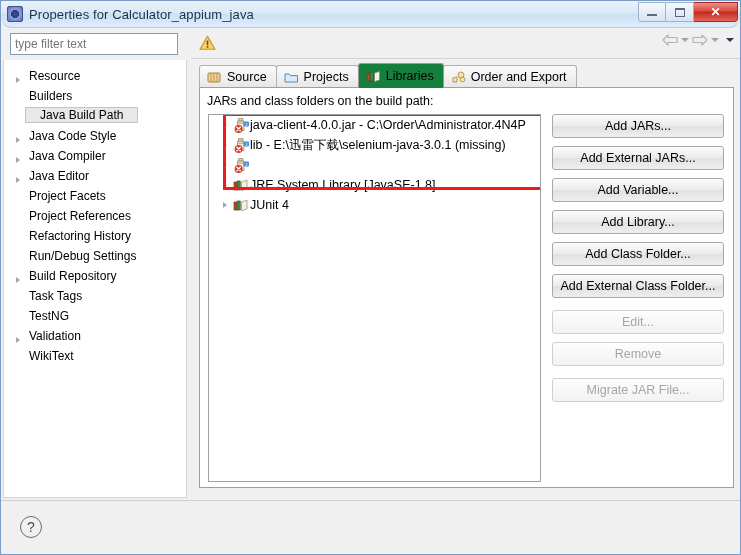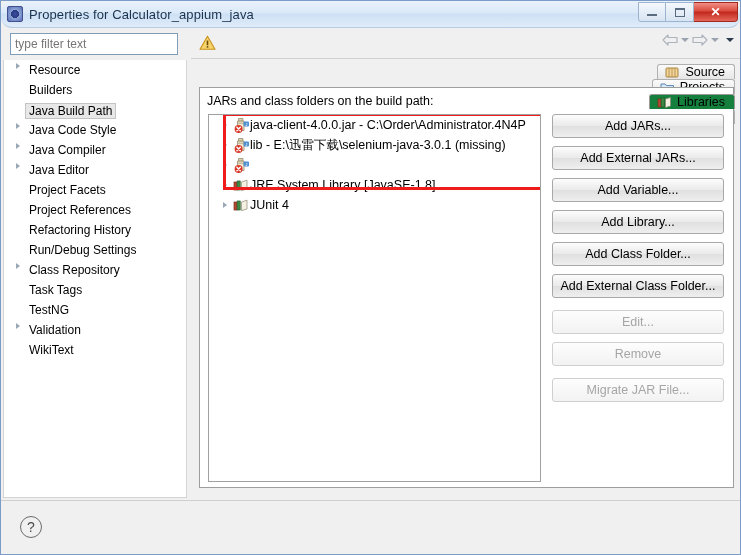--- a/index.html
+++ b/index.html
@@ -58,30 +58,30 @@
     border:1px solid #7f9db9; background:#fff; font-size:12px;
     padding:2px 4px; font-family:"Liberation Sans", sans-serif;
     outline:none;
   }
   #tree {
     position:absolute; left:2px; top:32px; width:184px; height:438px;
     background:#fff; border:1px solid #d4d4d4; border-top:none;
     overflow:hidden; padding-top:3px;
   }
   .tree-item {
-    height:20px; display:flex; align-items:flex-start;
+    height:20px; display:flex; align-items:flex-end;
     padding-left:6px; font-size:12px; color:#000; white-space:nowrap;
   }
   .tw { width:16px; flex:none; display:flex; align-items:center; justify-content:center; }
   .arrow {
     width:0;height:0;border-left:4px solid #9aa7b5;
     border-top:3.5px solid transparent;border-bottom:3.5px solid transparent;
   }
   .tree-item.selected .lbl {
-    background:#e8e8e8; border:1px solid #c4c4c4; padding:0 3px; margin-left:-1px;
+    background:#e8e8e8; border:1px solid #c4c4c4; padding:0 14px; margin-left:-1px;
   }
   .lbl { padding:0 3px; }
 
   
   #mainpanel { position:absolute; left:190px; top:0; width:549px; height:472px; background:#f0f0f0; }
 
   #msgbar {
     position:absolute; left:0; top:0; width:549px; height:31px;
     display:flex; align-items:center; border-bottom:1px solid #d0d0d0;
     background:#f0f0f0;
@@ -92,21 +92,21 @@
   .nav-a { opacity:.45; }
   .caret {
     width:0;height:0;border-left:4px solid transparent;border-right:4px solid transparent;
     border-top:4px solid #9aa4b0;
   }
   .caret.dark { border-top-color:#2b3a4d; }
 
   
   #tabs {
     position:absolute; left:8px; top:36px; width:535px; height:24px;
-    display:flex; align-items:flex-end;flex-direction:column;
+    display:flex; align-items:flex-end;
   }
   .tab {
     height:23px; display:flex; align-items:center; gap:5px;
     padding:0 9px 0 7px; font-size:12.5px;
     border:1px solid #b0b0b0; border-bottom:none;
     background:linear-gradient(to bottom,#fbfbfb,#e6e6e6);
     margin-right:-1px; position:relative;
     border-radius:3px 3px 0 0;
   }
   .tab.active {
@@ -251,21 +251,21 @@
             <span class="lbl">Refactoring History</span>
           </div>
           <div class="tree-item">
             <span class="tw"></span>
             <span class="lbl">Run/Debug Settings</span>
           </div>
           <div class="tree-item">
             <span class="tw">
               <span class="arrow"></span>
             </span>
-            <span class="lbl">Class Repository</span>
+            <span class="lbl">Build Repository</span>
           </div>
           <div class="tree-item">
             <span class="tw"></span>
             <span class="lbl">Task Tags</span>
           </div>
           <div class="tree-item">
             <span class="tw"></span>
             <span class="lbl">TestNG</span>
           </div>
           <div class="tree-item">

